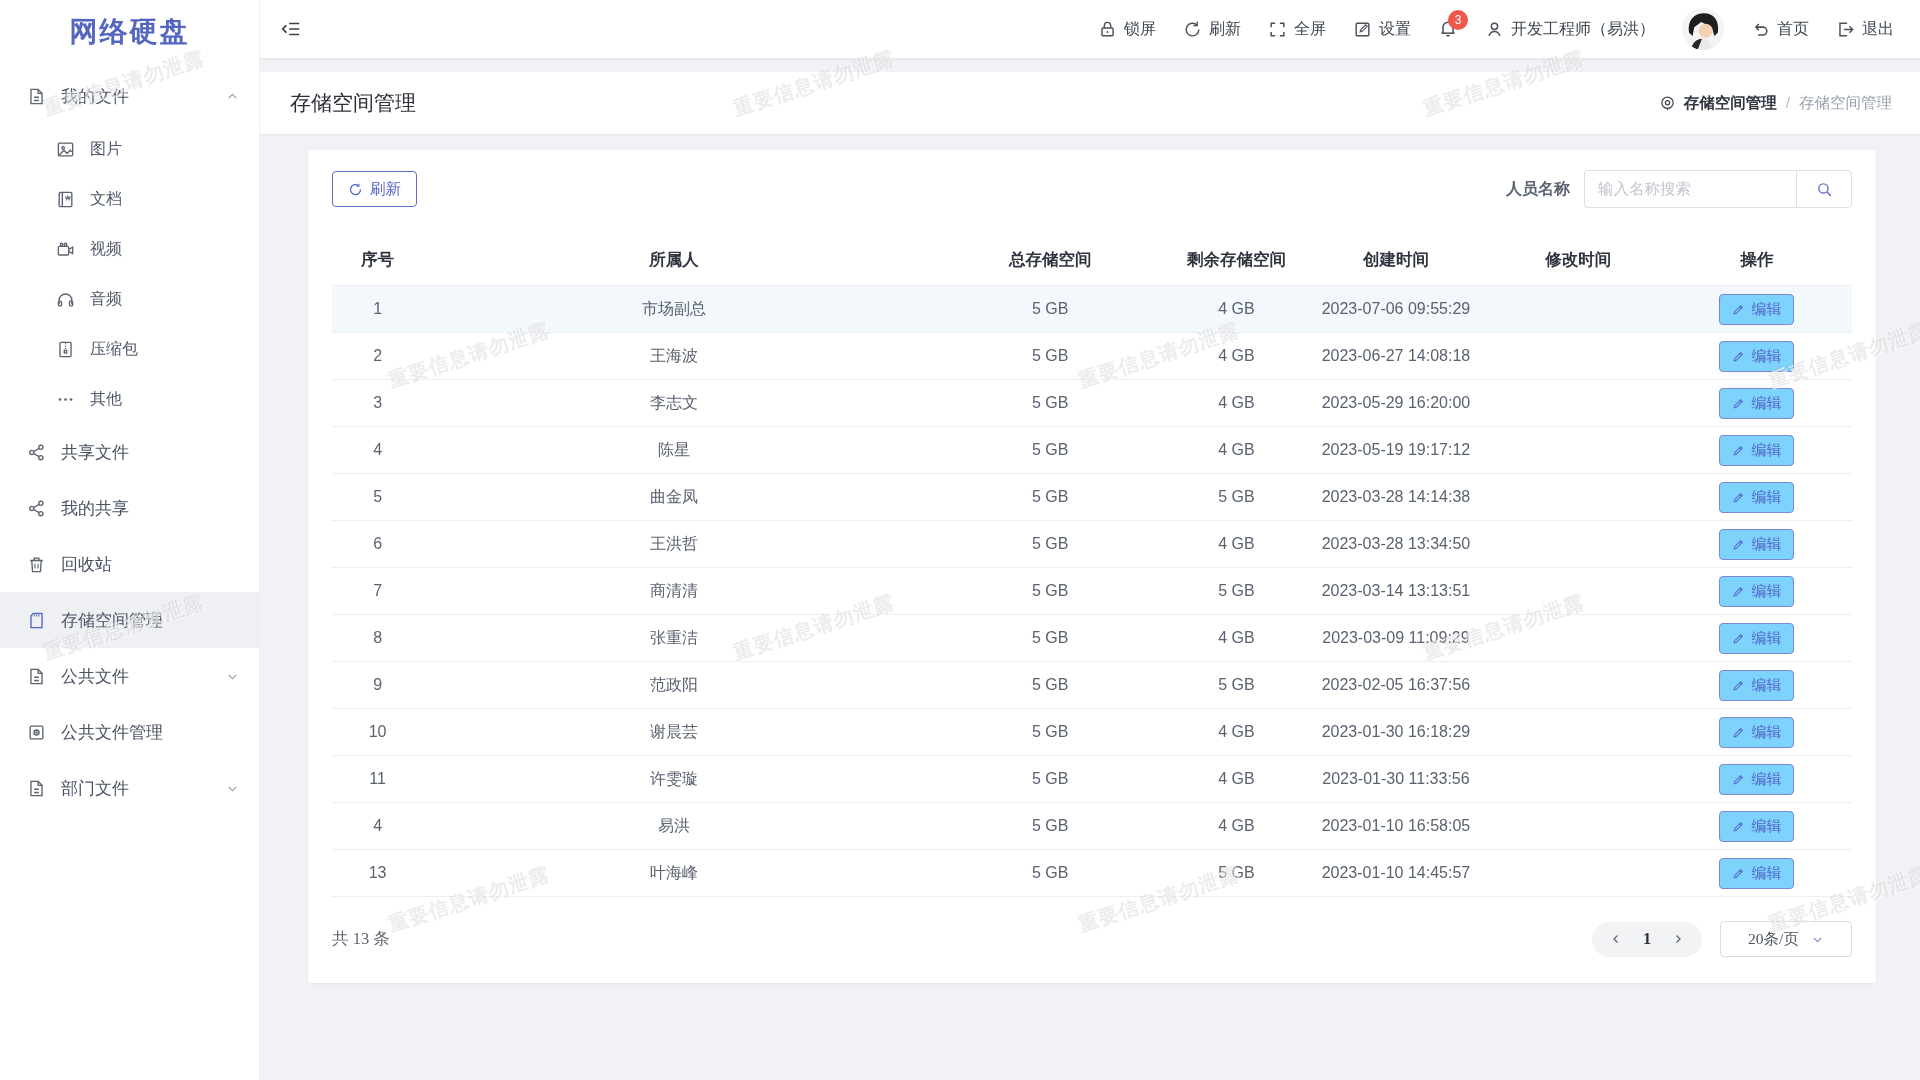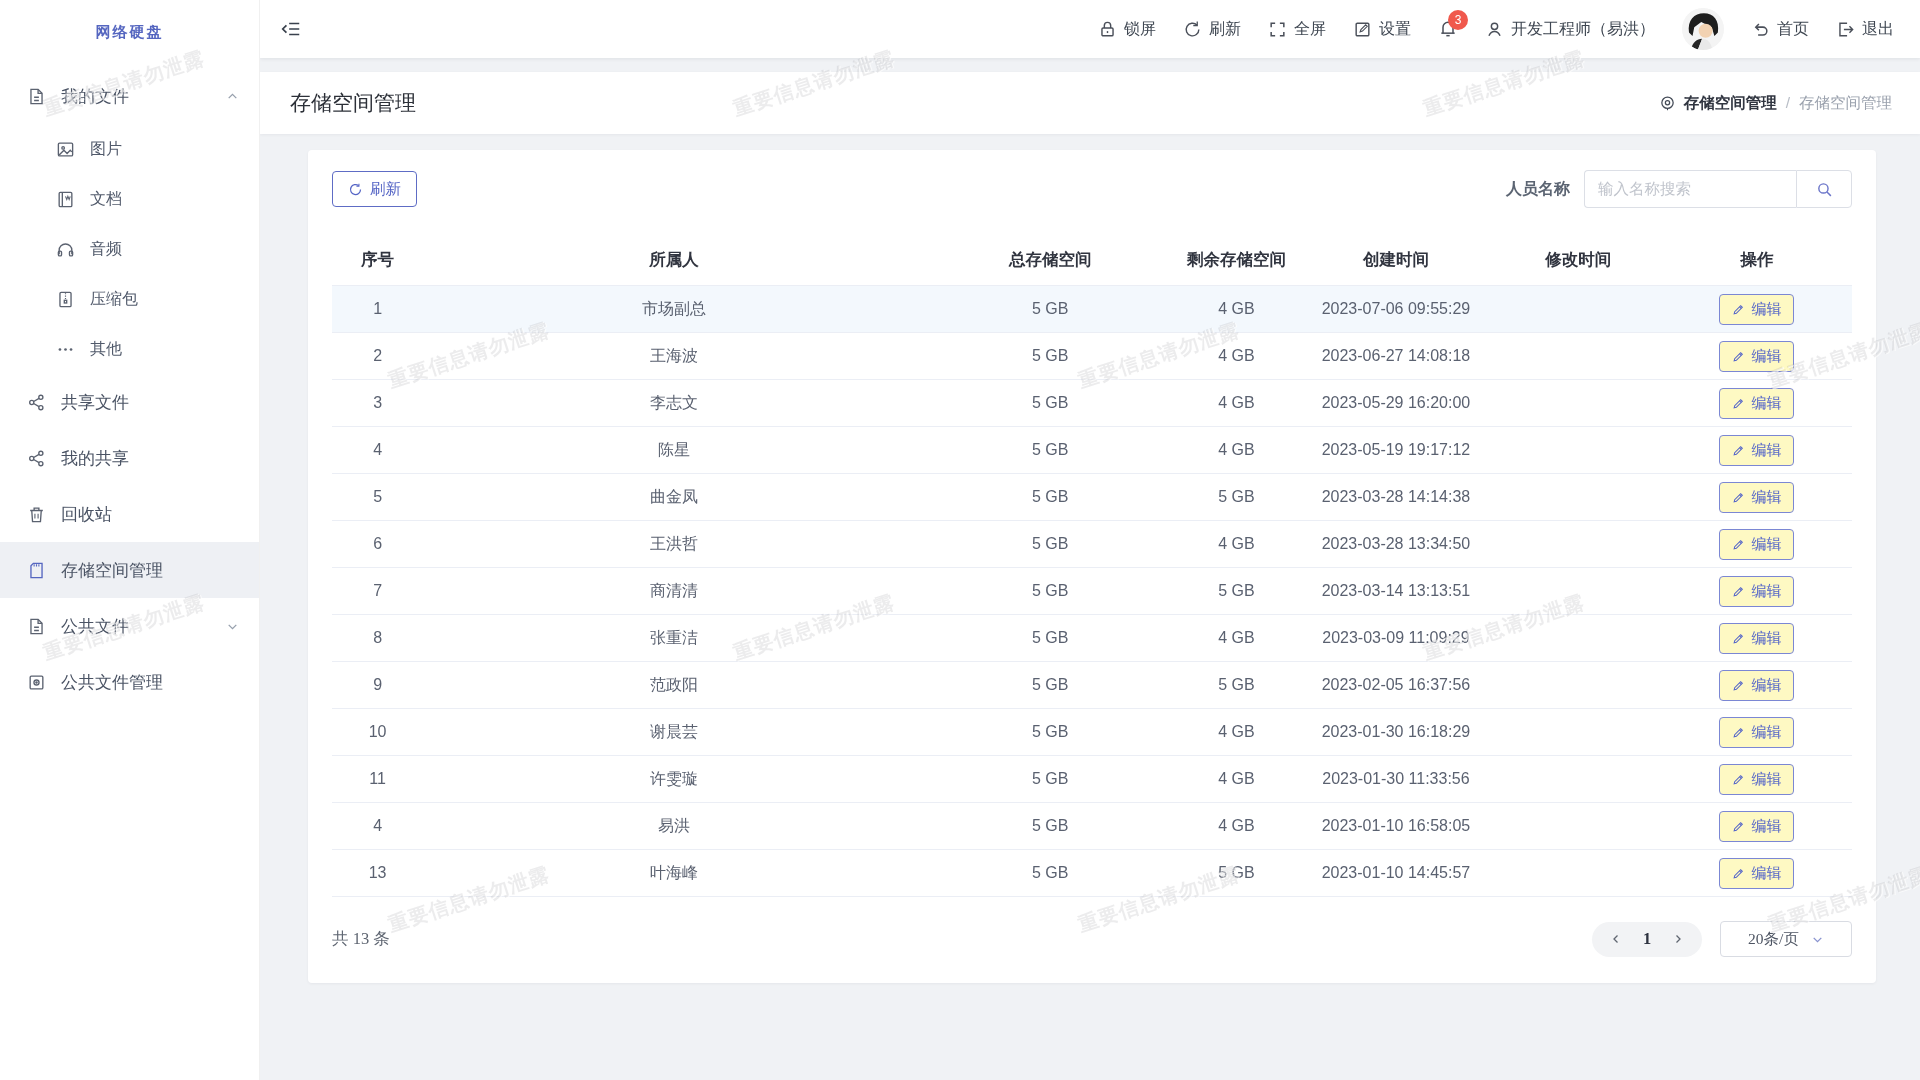--- a/index.html
+++ b/index.html
@@ -4,21 +4,21 @@
 <style>
   * { margin:0; padding:0; box-sizing:border-box; }
   html,body { width:1920px; height:1080px; overflow:hidden; }
   body { font-family:"Liberation Sans","DejaVu Sans",sans-serif; background:#f0f2f5; color:#4a5160; }
 
   .app { display:flex; width:100%; height:100%; }
 
   
   .sidebar { width:260px; min-width:260px; height:100%; background:#fff; border-right:1px solid #f0f0f0; z-index:6; }
   .logo { height:64px; display:flex; align-items:center; justify-content:center;
-          font-size:15px; font-weight:600; letter-spacing:2px; color:#5566c0; }
+          font-size:28px; font-weight:600; letter-spacing:2px; color:#5566c0; }
   .nav { padding-top:4px; }
   .nav-item { display:flex; align-items:center; cursor:pointer; color:#4a5364; position:relative; }
   .nav-item.lvl1 { height:56px; padding:0 20px 0 27px; font-size:17px; }
   .nav-item.lvl2 { height:50px; padding:0 20px 0 56px; font-size:16px; color:#515a6b; }
   .nav-item.active { background:#eef0f4; }
   .nav-item.active .nicon { color:#5566c0; }
   .nicon { width:19px; height:19px; display:inline-flex; margin-right:15px; color:#5b6270; flex:none; }
   .nicon svg { width:100%; height:100%; }
   .chev { margin-left:auto; width:13px; height:13px; color:#97a0ad; display:inline-flex; }
   .chev svg { width:100%; height:100%; }
@@ -67,21 +67,21 @@
   .search-input::placeholder { color:#c0c4cc; }
   .search-btn { width:56px; height:38px; border:1px solid #dcdfe6; border-radius:0 4px 4px 0; background:#fff;
                 cursor:pointer; display:flex; align-items:center; justify-content:center; color:#6a74c9; }
   .search-btn svg { width:17px; height:17px; }
 
   table { width:100%; border-collapse:collapse; table-layout:fixed; }
   col.c1{width:6%} col.c2{width:33%} col.c3{width:16.5%} col.c4{width:8%} col.c5{width:13%} col.c6{width:11%} col.c7{width:12.5%}
   th { font-size:16.5px; font-weight:700; color:#30343f; padding:15px 0 14px; border-bottom:1px solid #ebeef5; text-align:center; white-space:nowrap; }
   td { font-size:16px; color:#5a6170; height:47px; text-align:center; border-bottom:1px solid #ebeef5; white-space:nowrap; }
   tr.hl { background:#f3f8fd; }
-  .edit-btn { display:inline-flex; align-items:center; gap:6px; height:31px; padding:0 12px; background:#fef9c3;
+  .edit-btn { display:inline-flex; align-items:center; gap:6px; height:31px; padding:0 12px; background:#7dd3fc;
               border:1px solid #7b87d4; border-radius:4px; color:#5566c9; font-size:15px; cursor:pointer; font-family:inherit; }
   .edit-btn svg { width:13px; height:13px; }
 
   .card-footer { display:flex; align-items:center; justify-content:space-between; margin-top:24px;font-family:Liberation Serif, serif; }
   .total-text { font-size:16.5px; color:#5f6672; }
   .pager-zone { display:flex; align-items:center; }
   .pager { display:flex; align-items:center; background:#f2f3f5; border-radius:18px; height:35px; padding:0 10px; }
   .pg-arrow { width:28px; height:35px; display:flex; align-items:center; justify-content:center; color:#5f6570; cursor:pointer; }
   .pg-arrow svg { width:12px; height:12px; }
   .pg-num { width:34px; text-align:center; font-size:16.5px; font-weight:700; color:#2e3340; cursor:pointer; }
@@ -135,20 +135,31 @@
         <span class="nicon">
           <svg viewBox="0 0 24 24" fill="none" stroke="currentColor" stroke-width="1.7">
               <rect x="4" y="3" width="16" height="18" rx="1.5"></rect>
               <path d="M8 3v18"></path>
               <path d="M12 8l1.6 4L15 8l1.6 4 1.4-4" stroke-width="1.4"></path>
             </svg>
         </span>
         <span class="nlabel">文档</span>
       </div>
 
+      <div class="nav-item lvl2">
+        <span class="nicon">
+          <svg viewBox="0 0 24 24" fill="none" stroke="currentColor" stroke-width="1.7">
+              <rect x="3" y="8" width="13" height="11" rx="1.5"></rect>
+              <path d="M16 12l5-3v8l-5-3"></path>
+              <circle cx="7" cy="5.5" r="1.6"></circle>
+              <circle cx="12" cy="5.5" r="1.6"></circle>
+            </svg>
+        </span>
+        <span class="nlabel">视频</span>
+      </div>
 
       <div class="nav-item lvl2">
         <span class="nicon">
           <svg viewBox="0 0 24 24" fill="none" stroke="currentColor" stroke-width="1.7">
               <path d="M4 18v-5a8 8 0 0 1 16 0v5"></path>
               <rect x="3" y="14" width="4" height="6" rx="1.5"></rect>
               <rect x="17" y="14" width="4" height="6" rx="1.5"></rect>
             </svg>
         </span>
         <span class="nlabel">音频</span>
@@ -241,20 +252,35 @@
         <span class="nicon">
           <svg viewBox="0 0 24 24" fill="none" stroke="currentColor" stroke-width="1.7">
               <rect x="4" y="4" width="16" height="16" rx="1.5"></rect>
               <circle cx="12" cy="12" r="3.2"></circle>
               <circle cx="12" cy="12" r="0.8" fill="currentColor"></circle>
             </svg>
         </span>
         <span class="nlabel">公共文件管理</span>
       </div>
 
+      <div class="nav-item lvl1">
+        <span class="nicon">
+          <svg viewBox="0 0 24 24" fill="none" stroke="currentColor" stroke-width="1.7">
+              <path d="M5 3h9l5 5v13H5z"></path>
+              <path d="M14 3v5h5"></path>
+              <path d="M9 13h6M9 17h6"></path>
+            </svg>
+        </span>
+        <span class="nlabel">部门文件</span>
+        <span class="chev">
+          <svg viewBox="0 0 24 24" fill="none" stroke="currentColor" stroke-width="2.4">
+              <path d="M5 9l7 7 7-7"></path>
+            </svg>
+        </span>
+      </div>
 
     </nav>
   </aside>
 
   <div class="main">
 
     <header class="topbar">
       <div class="collapse-btn">
         <svg viewBox="0 0 24 24" fill="none" stroke="currentColor" stroke-width="1.9">
             <path d="M10 6h11M10 12h11M10 18h11"></path>

